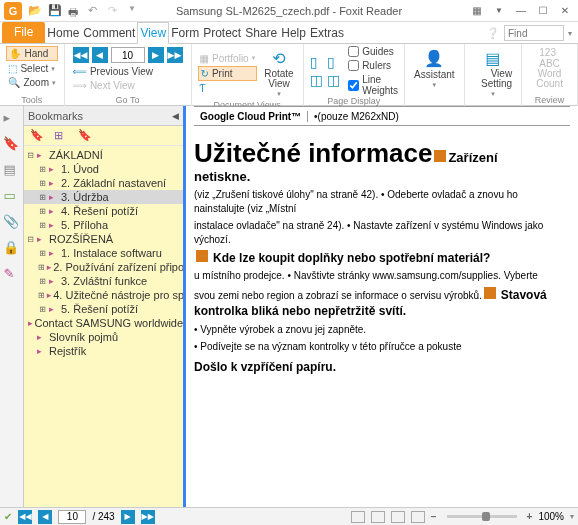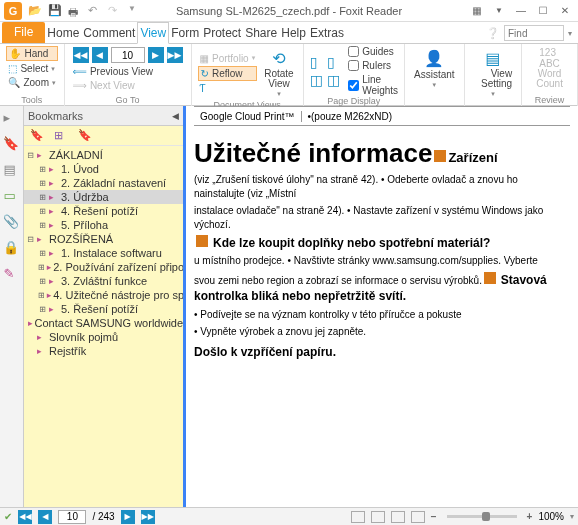--- a/index.html
+++ b/index.html
@@ -43,21 +43,21 @@
 .sidetools{height:20px;display:flex;align-items:center;gap:10px;padding:0 6px;border-bottom:1px solid #e5e5e5}
 .sidetools span{width:14px;height:14px;font-size:11px;color:#8a5fb0}
 .tree{flex:1;overflow:auto;padding:2px 0;font-size:11px;color:#333}
 .tree .node{display:flex;align-items:center;gap:2px;padding:1px 2px;white-space:nowrap}
 .tree .tw{width:9px;font-size:8px;color:#666;text-align:center}
 .tree .bm{width:10px;height:10px;display:inline-block;color:#c05090;font-size:9px}
 .tree .d1{padding-left:14px}
 .tree .node.sel{background:#d8d8d8}
 .content{flex:1;background:#fff;position:relative;overflow:auto;padding:0 8px 8px 8px;font-family:Arial,sans-serif;color:#000}
 .content .toprow{border-top:1px solid #999;border-bottom:1px solid #999;height:20px;display:flex;align-items:center;font-size:10px;margin-bottom:12px}
-.content .toprow .c1{border-right:1px solid #999;padding:0 6px;font-weight:normal}
+.content .toprow .c1{border-right:1px solid #999;padding:0 6px;font-weight:bold}
 .content .toprow .c2{padding:0 6px}
 .content h1{font-size:26px;font-weight:bold;margin:4px 0;display:inline}
 .orangebox{display:inline-block;width:12px;height:12px;background:#d97a1a;vertical-align:baseline;margin:0 2px}
 .sub{font-size:13px;font-weight:bold}
 .content p{font-size:10px;margin:4px 0;line-height:1.35}
 .content .sect{font-size:12px;font-weight:bold;margin:6px 0 2px 0}
 
 .status{height:18px;background:#f3f3f3;border-top:1px solid #ccc;display:flex;align-items:center;padding:0 4px;gap:6px;position:absolute;bottom:0;left:0;right:0;font-size:10px}
 .status .navarrow{width:14px;height:14px;font-size:8px}
 .status .pagebox{height:14px;width:28px}
@@ -146,21 +146,21 @@
   <div class="rgroup">
       <div class="body" style="align-items:center">
     <div class="toolcol">
       <div class="tbtn" style="color:#bbb">
             <span>▦</span>
             <span>Portfolio</span>
             <span style="font-size:7px">▾</span>
           </div>
       <div class="tbtn sel">
             <span style="color:#1a8fc4">↻</span>
-            <span>Reflow</span>
+            <span>Print</span>
           </div>
       <div class="tbtn">
             <span style="color:#1a8fc4">Ƭ</span>
           </div>
     </div>
     <div class="bigbtn">
           <span class="bigicn">⟲</span>
           <span style="text-align:center;line-height:1">Rotate View</span>
           <span style="font-size:7px;color:#888">▾</span>
         </div>
@@ -322,27 +322,28 @@
           <span>Rejstřík</span>
         </div>
       </div>
   </div>
   <div class="content">
     <div class="toprow">
       <div class="c1">Google Cloud Print™</div>
       <div class="c2">•(pouze M262xND)</div>
     </div>
     <div><h1>Užitečné informace</h1><span class="orangebox"></span><span class="sub">Zařízení</span></div>
+    <div class="sub">netiskne.</div>
     <p>(viz „Zrušení tiskové úlohy" na straně 42). •   Odeberte ovladač a znovu ho nainstalujte (viz „Místní</p>
     <p>instalace ovladače" na straně 24). •   Nastavte zařízení v systému Windows jako výchozí.</p>
     <div><span class="orangebox"></span> <span class="sect">Kde lze koupit doplňky nebo spotřební materiál?</span></div>
     <p>u místního prodejce. •   Navštivte stránky www.samsung.com/supplies. Vyberte</p>
     <p><span>svou zemi nebo region a zobrazí se informace o servisu výrobků.</span><span class="orangebox"></span> <b class="sect">Stavová kontrolka bliká nebo nepřetržitě svítí.</b></p>
+    <p>• <span>Vypněte výrobek a znovu jej zapněte.</span></p>
     <p>• <span>Podívejte se na význam kontrolky v této příručce a pokuste</span></p>
-    <p>• <span>Vypněte výrobek a znovu jej zapněte.</span></p>
     <div class="sect">Došlo k vzpříčení papíru.</div>
 
   </div>
 </div>
 
 <div class="status">
   <span style="color:#6aa84f">✔</span>
   <span class="navarrow">◀◀</span>
   <span class="navarrow">◀</span>
   <input class="pagebox" value="10" style="">

